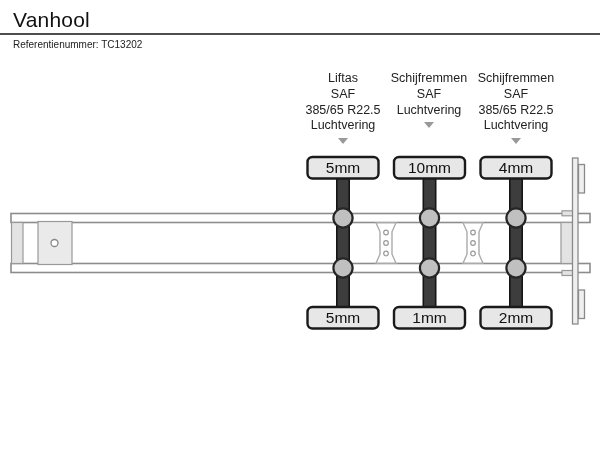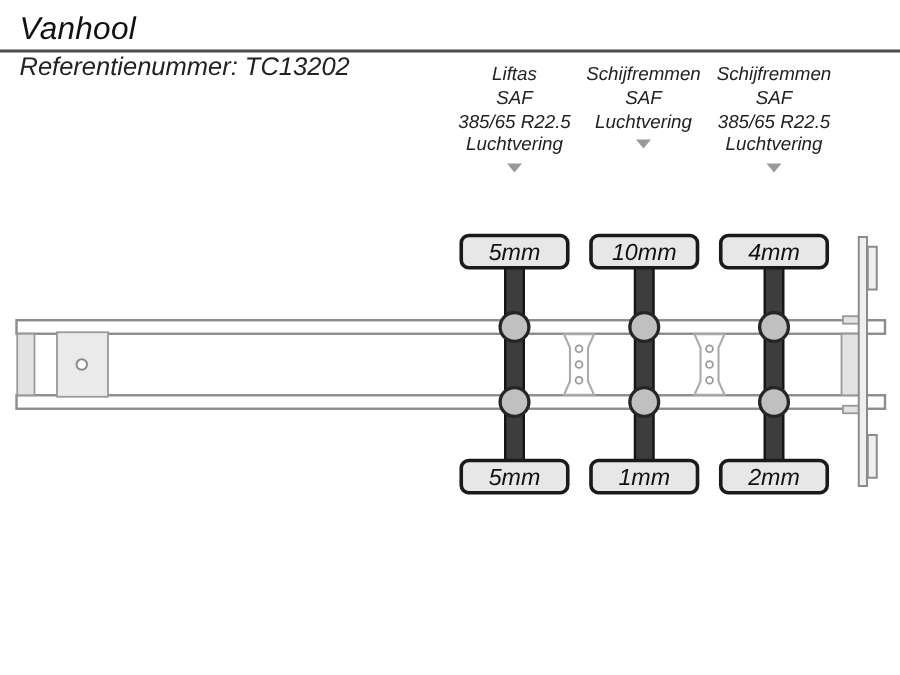--- a/index.html
+++ b/index.html
@@ -9,29 +9,29 @@
     --label-fill:#e7e7e7;
     --arrow-color:#999999;
     --rule-color:#4d4d4d;
     --text-color:#1a1a1a;
   }
   html,body{margin:0;padding:0;}
   body{
     width:600px;height:450px;background:#ffffff;overflow:hidden;position:relative;
     font-family:"Liberation Sans",sans-serif;color:var(--text-color);
   }
-  .page{position:absolute;inset:0;width:600px;height:450px;font-style:italic;}
+  .page{position:absolute;inset:0;width:600px;height:450px;}
   .title{
     position:absolute;left:13px;top:8px;font-size:21px;line-height:24px;
     font-weight:400;color:#111;letter-spacing:0.2px;white-space:nowrap;
   }
   .rule{position:absolute;left:0;top:33px;width:600px;height:2px;background:var(--rule-color);}
-  .refnum{position:absolute;left:13px;top:38px;font-size:17px;line-height:14px;color:#222;white-space:nowrap;}
+  .refnum{position:absolute;left:13px;top:38px;font-size:10px;line-height:14px;color:#222;white-space:nowrap;}
   .axle-col{
-    position:absolute;top:42px;width:110px;text-align:center;
+    position:absolute;top:71px;width:110px;text-align:center;
     font-size:12.5px;line-height:15.8px;white-space:nowrap;color:#222;
   }
   .axle-col .row{display:block;}
   .down-arrow{
     width:0;height:0;margin:4px auto 0;
     border-left:5px solid transparent;border-right:5px solid transparent;
     border-top:6px solid var(--arrow-color);
   }
   .col1{left:288px;}
   .col2{left:374px;}

